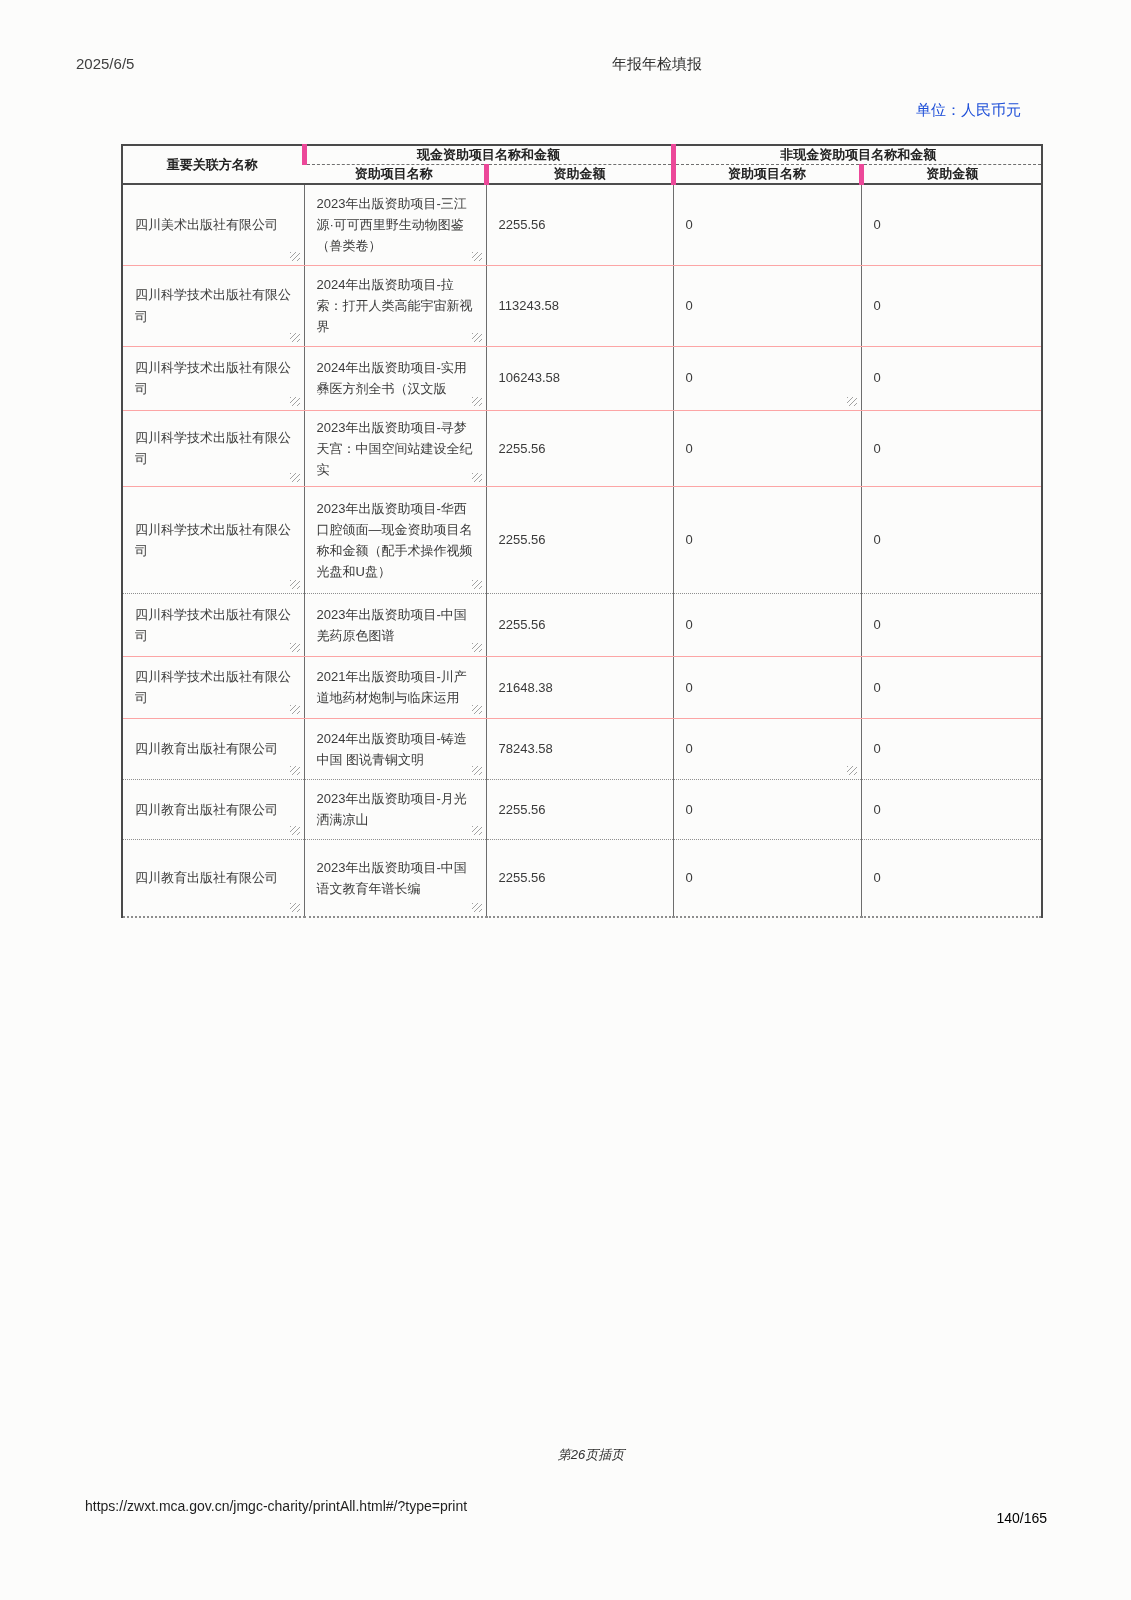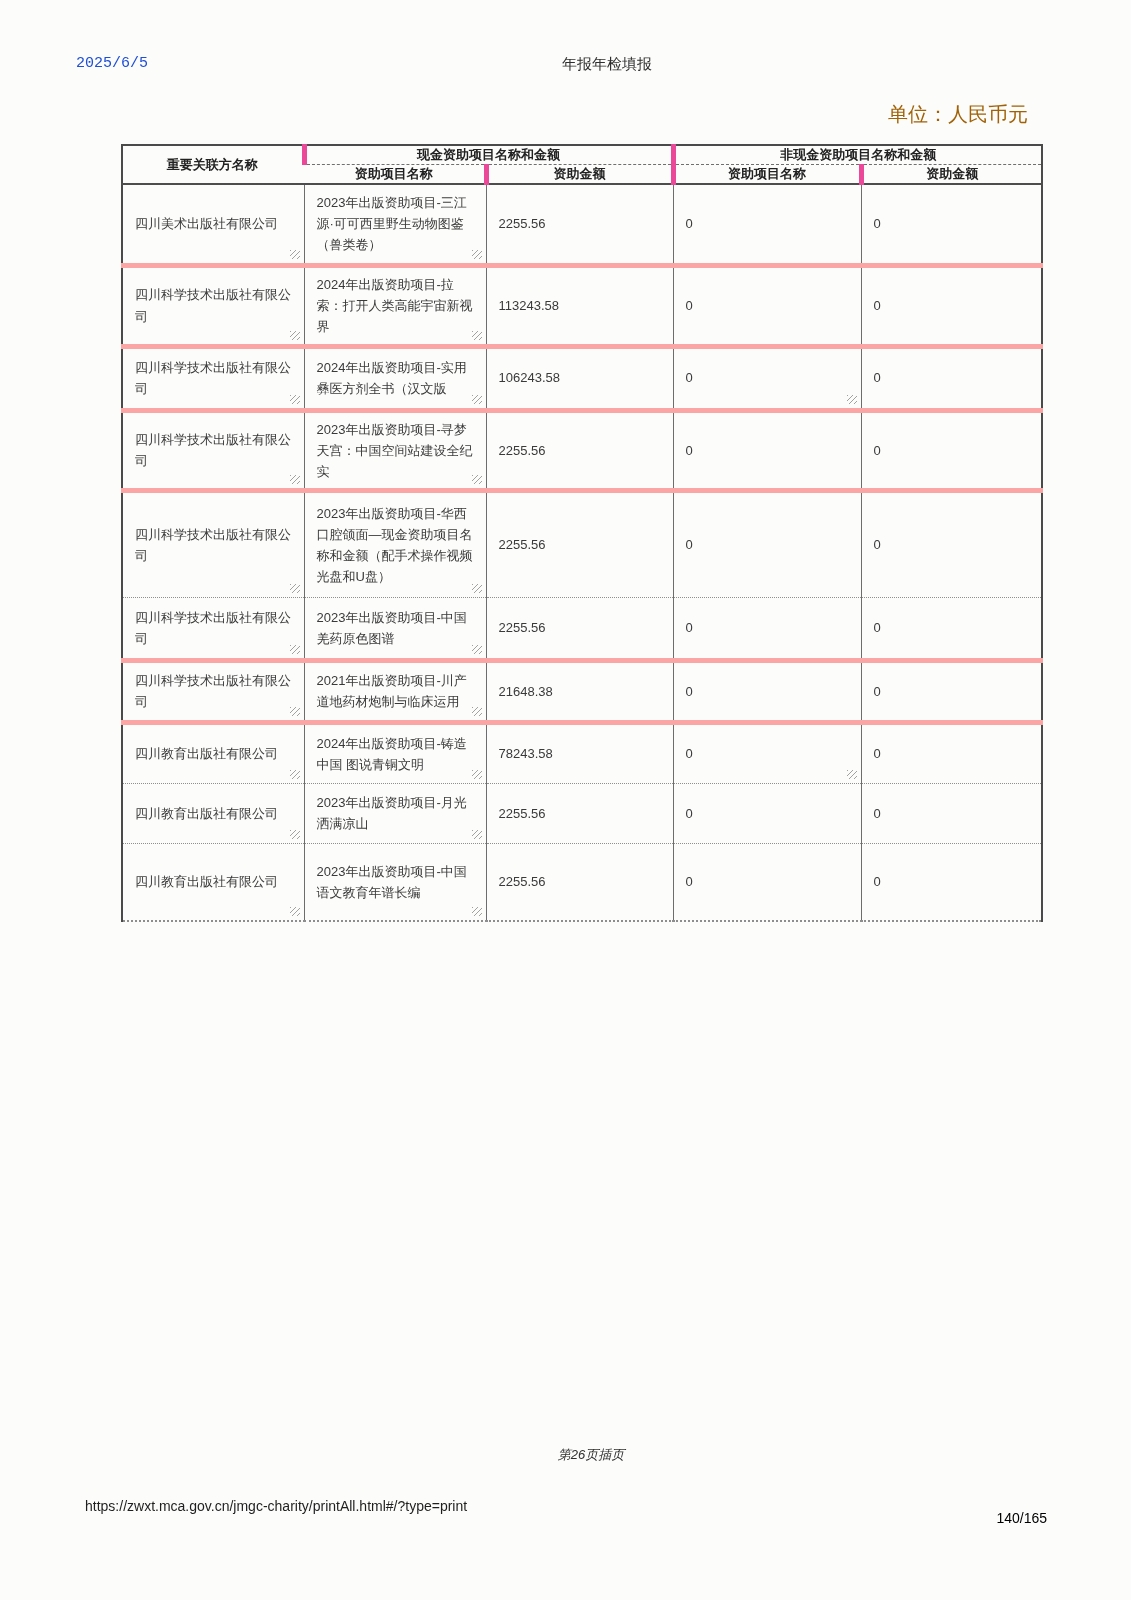--- a/index.html
+++ b/index.html
@@ -1,38 +1,38 @@
 <!DOCTYPE html>
 <html><head>
 <meta charset="utf-8">
 <style>
   * { margin:0; padding:0; box-sizing:border-box; }
   html,body { background:#ffffff; }
   body { font-family:"Liberation Sans","DejaVu Sans",sans-serif; color:#383838; }
   .page { position:relative; width:1131px; height:1600px; background:#fcfcfb; overflow:hidden; }
 
-  .print-date { position:absolute; left:76px; top:55px; font-size:15px; color:#1d4ed8;font-family:Liberation Mono, monospace; }
-  .print-title { position:absolute; left:607px; top:55px; transform:translateX(-50%); font-size:15px; color:#2e2e2e; white-space:nowrap; }
-  .unit-label { position:absolute; right:103px; top:101px; font-size:20px; color:#a16207; }
+  .print-date { position:absolute; left:76px; top:55px; font-size:15px; color:#404040; }
+  .print-title { position:absolute; left:657px; top:55px; transform:translateX(-50%); font-size:15px; color:#2e2e2e; white-space:nowrap; }
+  .unit-label { position:absolute; right:110px; top:101px; font-size:15px; color:#1d4ed8; }
 
   .table-wrap { position:absolute; left:121px; top:136px; }
   table { table-layout:fixed; width:920px; border-collapse:collapse;
           border:2px solid #4a4a4a; border-bottom:2px dotted #8d8d8d;margin-top:8px; }
   col.c1 { width:182px; } col.c2 { width:182px; } col.c3 { width:187px; }
   col.c4 { width:188px; } col.c5 { width:181px; }
 
   th { font-size:13px; font-weight:bold; color:#222; text-align:center; vertical-align:middle; }
   thead tr.group-row { height:17px; }
   thead tr.sub-row { height:17px; }
   th.group { border-bottom:1px dashed #6f6f6f; }
   thead th { border-left:5px solid #ec4899; }
   thead th:first-child { border-left:none; }
   th.party-h, thead tr.sub-row th { border-bottom:2px solid #4d4d4d; }
 
-  td { position:relative; border-left:1px solid #6d6d6d; border-bottom:5px solid #fca5a5;
+  td { position:relative; border-left:1px solid #6d6d6d; border-bottom:1px solid #fca5a5;
        vertical-align:middle; font-size:13px; line-height:1.62; color:#3a3a3a;
        padding:6px 10px 6px 12px; word-break:break-all; }
   td:first-child { border-left:none; }
   tbody tr:last-child td { border-bottom:none; }
   tbody tr.dot td { border-bottom:1px dotted #8f8f8f; }
 
   tbody tr:nth-child(1)  { height:81px; }
   tbody tr:nth-child(2)  { height:81px; }
   tbody tr:nth-child(3)  { height:64px; }
   tbody tr:nth-child(4)  { height:74px; }

